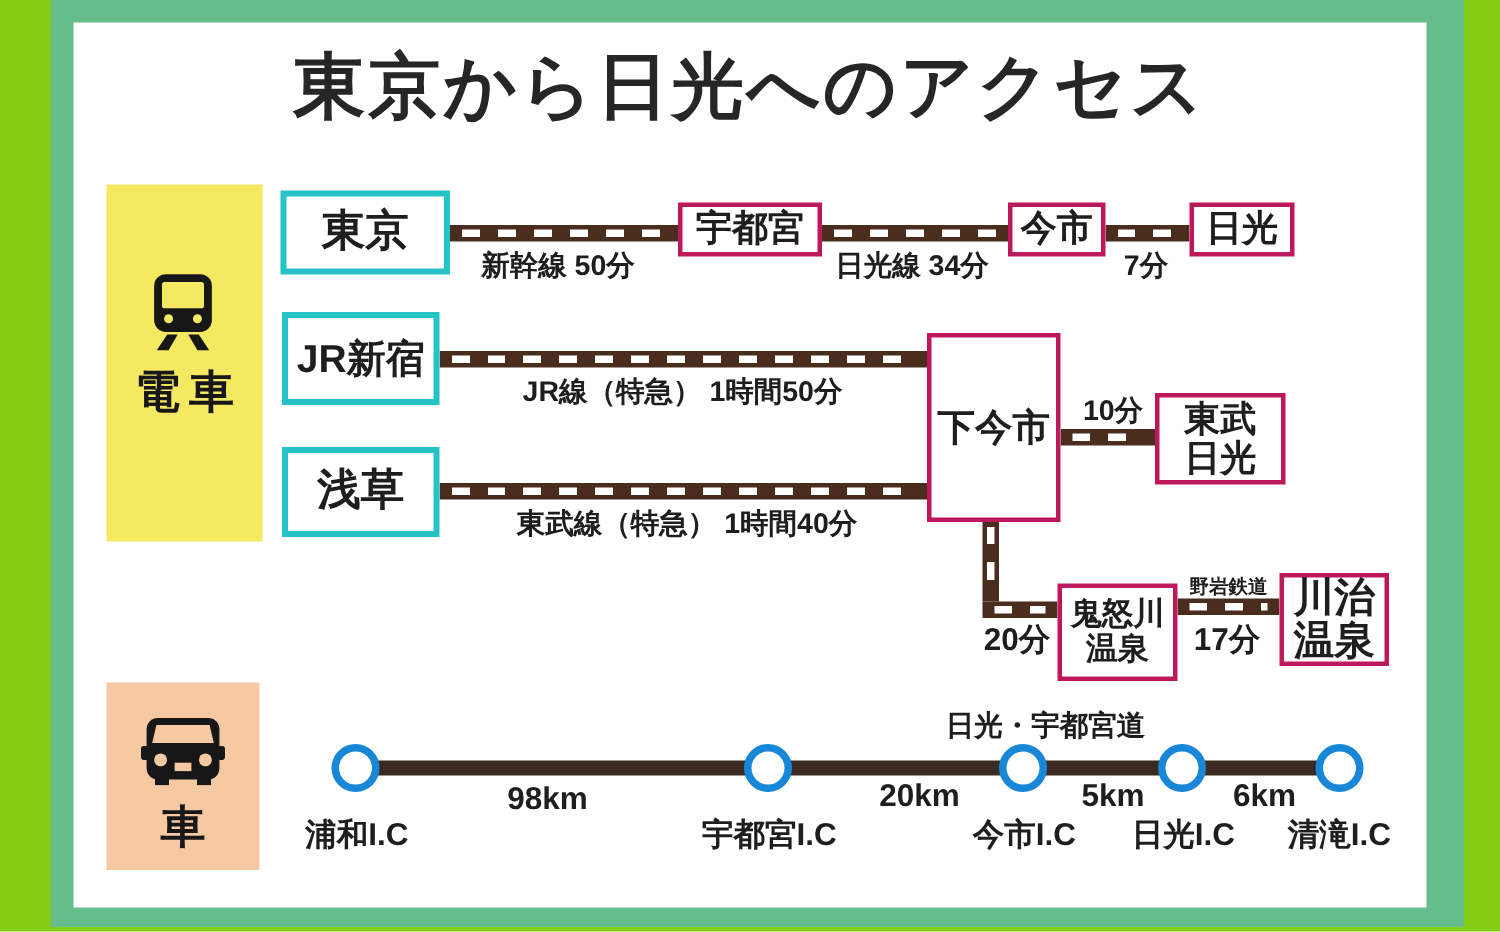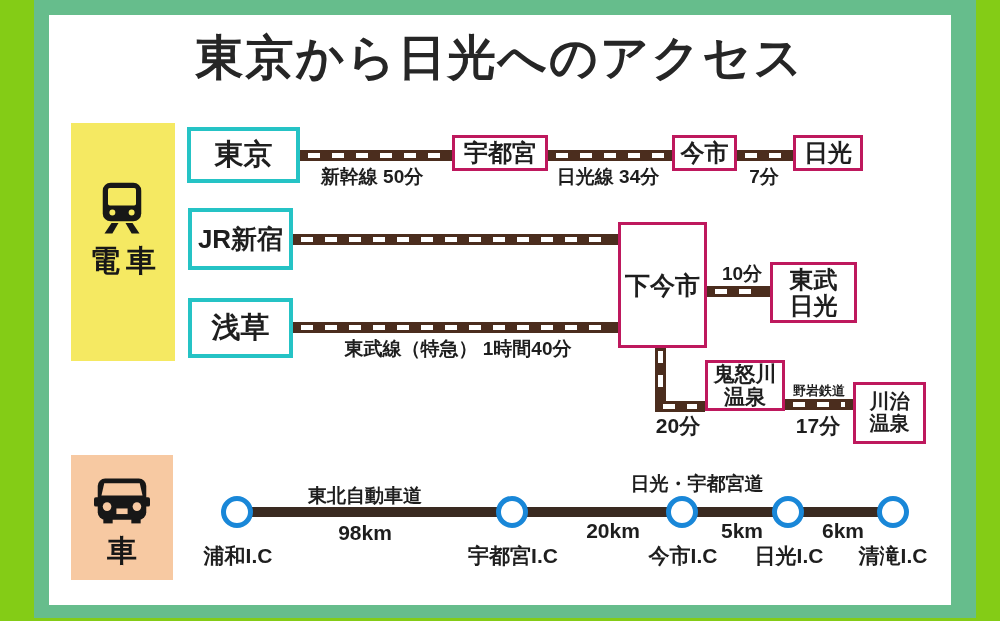--- a/index.html
+++ b/index.html
@@ -103,32 +103,33 @@
   <div class="station brown" style="left:793px;top:135px;width:70px;height:36px;font-size:24px">
     <span>日光</span>
   </div>
   <div class="station brown" style="left:618px;top:222px;width:89px;height:126px;font-size:25px">
     <span>下今市</span>
   </div>
   <div class="station brown" style="left:770px;top:262px;width:87px;height:61px;font-size:24px">
     <span>東武</span>
     <span>日光</span>
   </div>
-  <div class="station brown" style="left:705px;top:360px;width:80px;height:51px;font-size:21px">
+  <div class="station brown" style="left:705px;top:389px;width:80px;height:65px;font-size:21px">
     <span>鬼怒川</span>
     <span>温泉</span>
   </div>
-  <div class="station brown" style="left:853px;top:382px;width:73px;height:62px;font-size:20px">
+  <div class="station brown" style="left:853px;top:382px;width:73px;height:62px;font-size:27px">
     <span>川治</span>
     <span>温泉</span>
   </div>
 
   <div class="seg-label" style="left:372px;top:164px">新幹線 50分</div>
   <div class="seg-label" style="left:608px;top:164px">日光線 34分</div>
   <div class="seg-label" style="left:764px;top:164px">7分</div>
+  <div class="seg-label" style="left:455px;top:248px">JR線（特急） 1時間50分</div>
   <div class="seg-label" style="left:458px;top:336px">東武線（特急） 1時間40分</div>
   <div class="seg-label" style="left:742px;top:261px">10分</div>
   <div class="seg-label seg-big" style="left:678px;top:412px">20分</div>
   <div class="seg-label seg-small" style="left:819px;top:382px">野岩鉄道</div>
   <div class="seg-label seg-big" style="left:818px;top:412px">17分</div>
 
   <div class="panel peach">
     <svg class="icon-svg" style="left:21px;top:18px" width="60" height="56" viewBox="0 0 64 60">
       <rect x="2" y="26" width="7" height="10" rx="2" fill="#171717"></rect>
       <rect x="55" y="26" width="7" height="10" rx="2" fill="#171717"></rect>
@@ -144,21 +145,20 @@
   </div>
 
   <div class="road" style="left:237px;top:507px;width:656px"></div>
 
   <div class="ic-circle" style="left:221px;top:496px"></div>
   <div class="ic-circle" style="left:496px;top:496px"></div>
   <div class="ic-circle" style="left:666px;top:496px"></div>
   <div class="ic-circle" style="left:772px;top:496px"></div>
   <div class="ic-circle" style="left:877px;top:496px"></div>
 
-  <div class="road-label" style="left:365px;top:483px">東北自動車道</div>
   <div class="road-label" style="left:697px;top:471px">日光・宇都宮道</div>
 
   <div class="km-label" style="left:365px;top:521px">98km</div>
   <div class="km-label" style="left:613px;top:519px">20km</div>
   <div class="km-label" style="left:742px;top:519px">5km</div>
   <div class="km-label" style="left:843px;top:519px">6km</div>
 
   <div class="ic-label" style="left:238px;top:542px">浦和I.C</div>
   <div class="ic-label" style="left:513px;top:542px">宇都宮I.C</div>
   <div class="ic-label" style="left:683px;top:542px">今市I.C</div>

